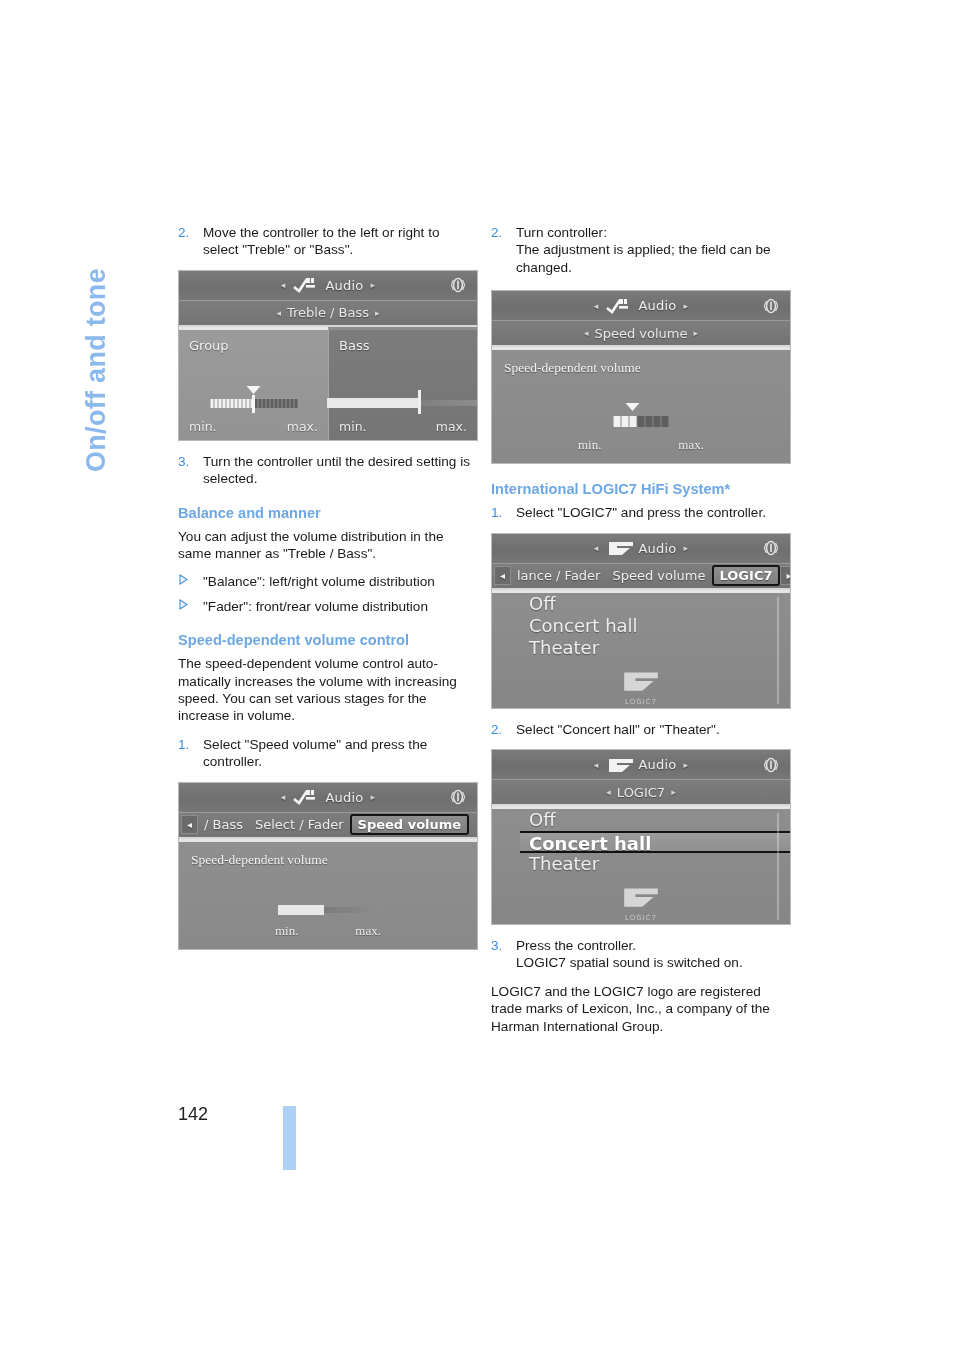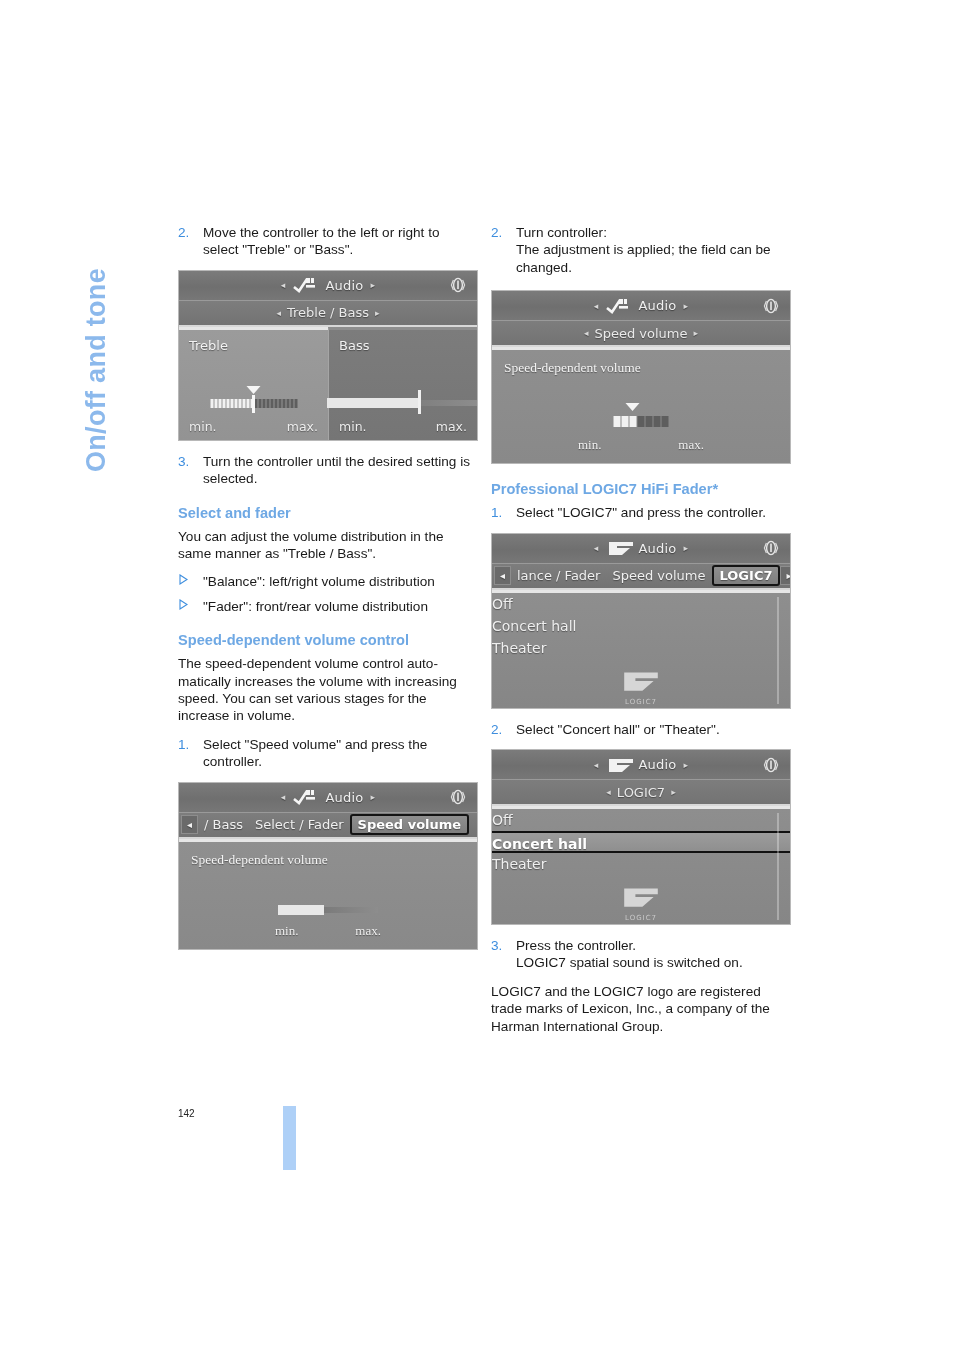--- a/index.html
+++ b/index.html
@@ -236,23 +236,25 @@
 
   
   .listbody {
     position:relative;
     height: 118px;
     background: linear-gradient(180deg,#8e8e8e 0%,#868686 100%);
     border-top: 3px solid #e6e6e6;
   }
   .listbody .row {
     height: 22px; line-height:22px;
+    padding-left: 9px;
     color: #efefef;
-    font-size: 14px;
+    font-size: 18px;
     text-shadow: 0 1px 1px rgba(0,0,0,.4);
+    margin-left: 28px;
   }
   .listbody .row.sel {
     background: linear-gradient(180deg,#9c9c9c 0%,#8f8f8f 100%);
     border-top: 2px solid #111;
     border-bottom: 2px solid #111;
     color:#ffffff;
     font-weight: 600;
   }
   .listbody .scrollbar {
     position:absolute; right:6px; top:4px; bottom:4px; width:12px;
@@ -269,21 +271,21 @@
     text-align:center; color:#d5d5d5; font-size:7px; letter-spacing:1px;
     margin-top:1px;
   }
 
   
   .folio {
     position:absolute;
     left: 178px; top: 1107px;
     display:flex; align-items:flex-start; gap:13px;
   }
-  .folio .pnum { font-size:10px; color:#222; line-height:14px; }
+  .folio .pnum { font-size:18px; color:#222; line-height:14px; }
   .folio .bluebar {
     width: 13px; height: 64px;
     background: #AED0F7;
     position:absolute; left: 105px; top:-1px;
   }
 </style>
 </head>
 <body>
 
 <div class="page">
@@ -327,21 +329,21 @@
       <div class="menubar">
         <span class="crumbs">
           <span class="arrow-s">◂</span>
           <span>Treble / Bass</span>
           <span class="arrow-s">▸</span>
         </span>
       </div>
 
       <div class="body-area split">
         <div class="half active">
-          <div class="hlabel">Treble</div>
+          <div class="hlabel">Group</div>
           <div class="gauge">
             <div class="marker"></div>
             <div class="needle"></div>
             <div class="ticks">
               <span class="tick on"></span>
                 <span class="tick on"></span>
                 <span class="tick on"></span>
               <span class="tick on"></span>
                 <span class="tick on"></span>
                 <span class="tick on"></span>
@@ -382,21 +384,21 @@
         </div>
       </div>
 
     </div>
 
     <div class="numitem">
       <span class="num">3.</span>
       <span>Turn the controller until the desired setting is selected.</span>
     </div>
 
-    <h3 class="sub-head">Select and fader</h3>
+    <h3 class="sub-head">Balance and manner</h3>
     <p class="para">You can adjust the volume distribution in the same manner as "Treble / Bass".</p>
 
     <div class="bulletitem">
       <svg class="tri-outline" viewBox="0 0 9 11">
         <path d="M1 1 L8 5.5 L1 10 Z" fill="none" stroke="#3E8EDE" stroke-width="1.1"></path>
       </svg>
       <span>"Balance": left/right volume distribution</span>
     </div>
     <div class="bulletitem">
       <svg class="tri-outline" viewBox="0 0 9 11">
@@ -518,21 +520,21 @@
           </div>
         </div>
         <div class="minmax" style="left:86px;right:86px">
           <span>min.</span>
           <span>max.</span>
         </div>
       </div>
 
     </div>
 
-    <h3 class="sub-head">Professional LOGIC7 HiFi Fader*</h3>
+    <h3 class="sub-head">International LOGIC7 HiFi System*</h3>
 
     <div class="numitem">
       <span class="num">1.</span>
       <span>Select "LOGIC7" and press the controller.</span>
     </div>
 
     <div class="screen">
       <div class="titlebar">
         <span class="tlabel">
           <span class="arrow-s">◂</span>

